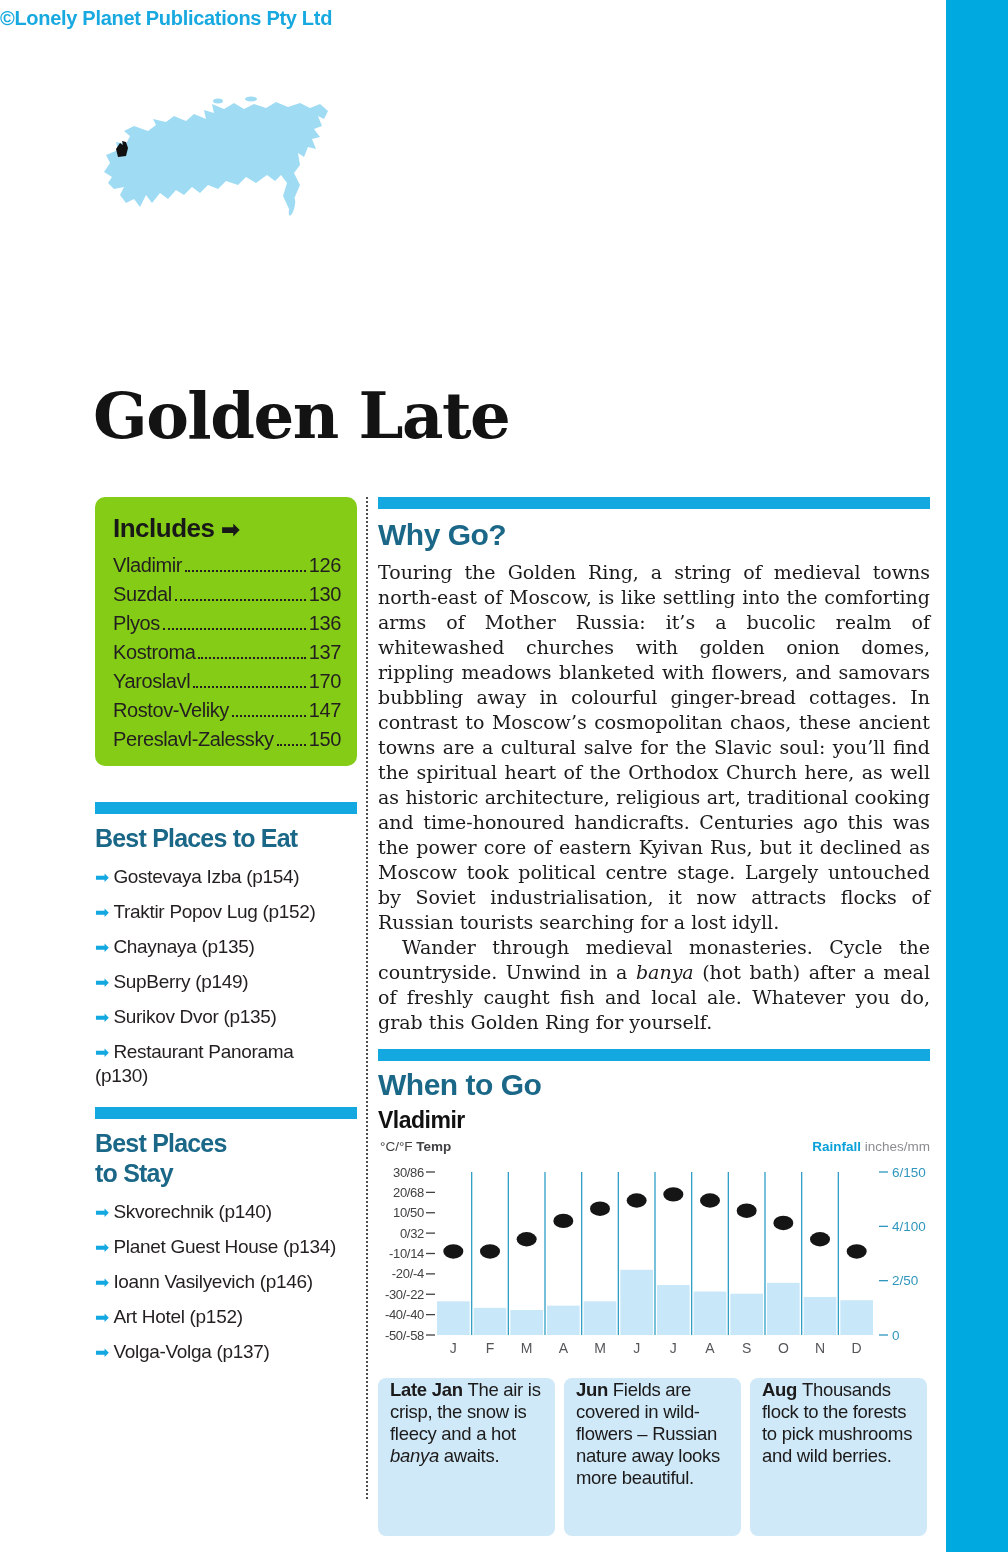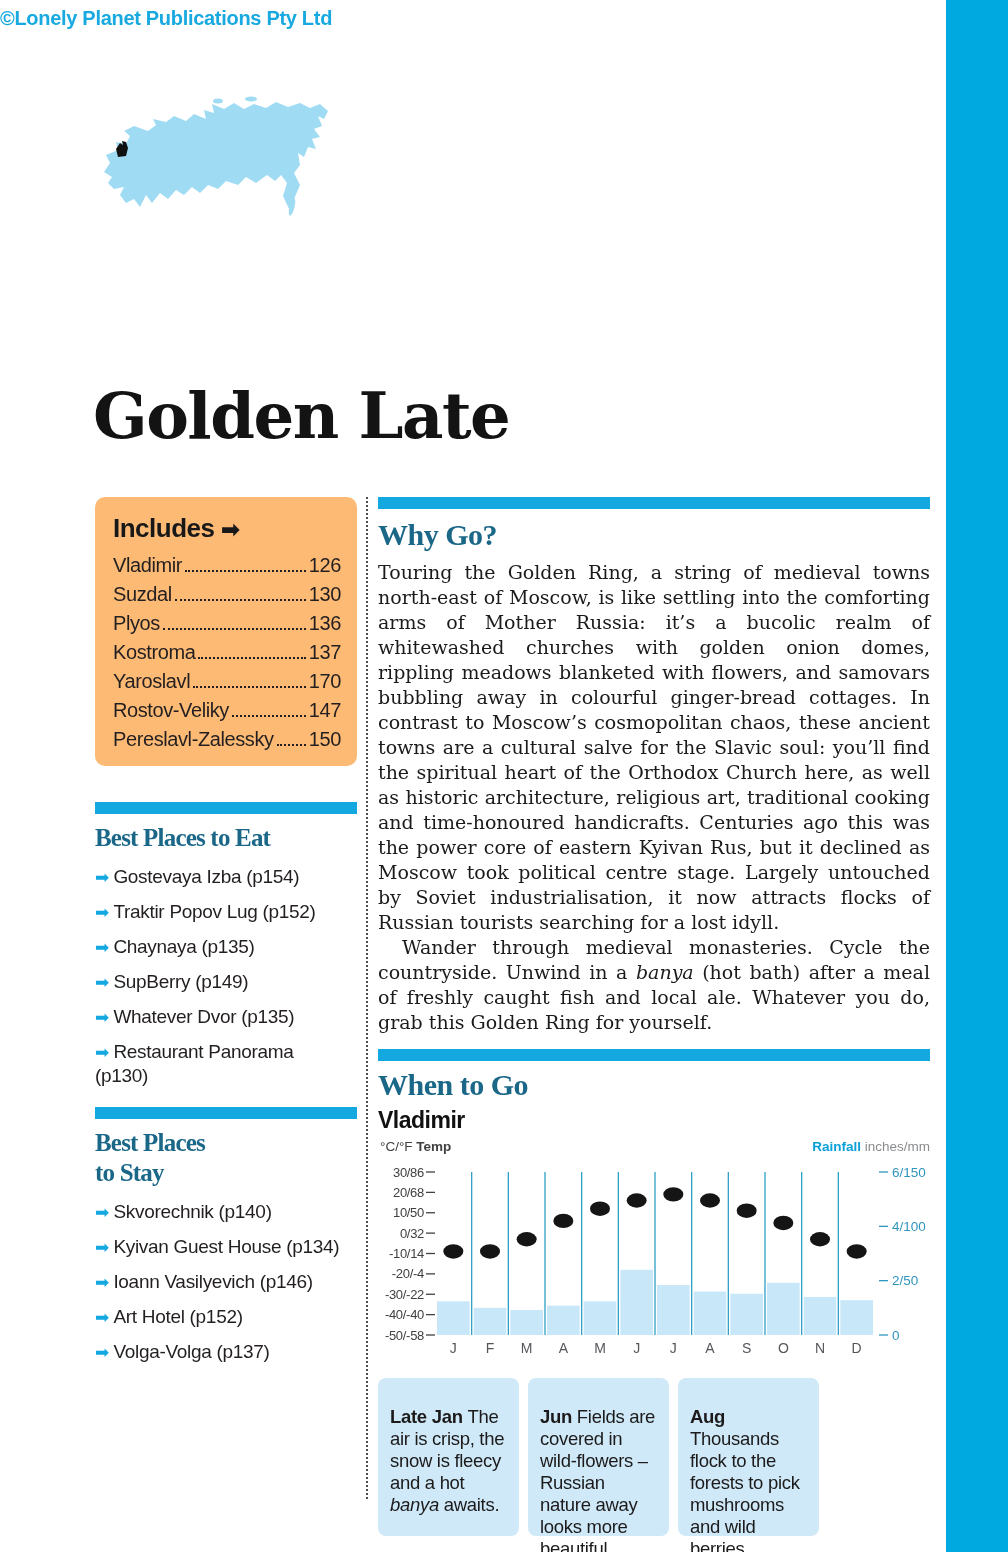--- a/index.html
+++ b/index.html
@@ -15,29 +15,29 @@
   .map-wrap{position:absolute;left:96px;top:92px;width:234px;height:156px}
 
   .chapter-title{position:absolute;left:93px;top:378px;font-family:"DejaVu Serif","Liberation Serif",serif;
     font-weight:bold;font-size:64px;letter-spacing:-1.5px;color:#131313}
 
   .col-divider{position:absolute;left:366px;top:497px;height:1002px;width:0;border-left:2px dotted #4d4d4d}
 
   .leftcol{position:absolute;left:95px;top:497px;width:262px}
   .rightcol{position:absolute;left:378px;top:497px;width:552px}
 
-  .includes-box{background:#fdba74;border-radius:10px;padding:16px 16px 12px 18px;width:262px}
+  .includes-box{background:#84cc16;border-radius:10px;padding:16px 16px 12px 18px;width:262px}
   .includes-head{font-size:26px;font-weight:bold;color:#181818;letter-spacing:-0.5px;margin-bottom:7px}
   .includes-head .arr{font-size:22px}
   .inc-row{display:flex;align-items:baseline;font-size:20px;line-height:29px;letter-spacing:-0.4px}
   .inc-leader{flex:1;border-bottom:2px dotted #231f20;margin:0 3px 4px 3px;min-width:10px}
   .inc-page{white-space:nowrap}
 
   .cyanbar{height:12px;background:#14a8e1}
-  .h-serif{font-family:Liberation Serif, serif;font-weight:bold;color:#1a6788}
+  .h-serif{font-family:Liberation Sans, sans-serif;font-weight:bold;color:#1a6788}
   .best-head{font-size:25px;line-height:30px;letter-spacing:-0.8px;margin:9px 0 12px}
   .blist-item{font-size:19px;line-height:23px;letter-spacing:-0.3px;margin-bottom:11px;width:252px}
   .blist-item .arrow{color:#14a8e1;font-size:17px}
   .bar-eat{margin-top:36px}
   .bar-stay{margin-top:20px}
 
   .why-head{font-size:30px;line-height:38px;margin:7px 0 6px;letter-spacing:-0.5px}
   .body-serif{font-family:"DejaVu Serif","Liberation Serif",serif;font-size:19px;line-height:25px;
     text-align:justify;color:#1c1a1a}
   .para2{text-indent:24px}
@@ -53,21 +53,21 @@
   .ltick{font-size:13px;fill:#414042;letter-spacing:-0.3px}
   .rtick{font-size:13.5px;fill:#2f96bd}
   .month{font-size:14px;fill:#55565a}
   .tickline{stroke:#414042;stroke-width:1.3}
   .rtickline{stroke:#2f96bd;stroke-width:1.3}
   .sep{stroke:#2f9fc6;stroke-width:1.3}
   .rainbar{fill:#c8e7f8}
   .dot{fill:#151515}
 
   .callouts{display:flex;gap:9px;margin-top:8px}
-  .callout{background:#cfe9f8;border-radius:8px;padding:28px 12px;width:141px;height:158px;
+  .callout{background:#cfe9f8;border-radius:8px;padding:1px 12px;width:177px;height:158px;
     font-size:18.5px;line-height:22px;letter-spacing:-0.3px;color:#1c1a1a}
 </style>
 </head>
 <body>
 
 <div class="page">
 
   <div class="right-edge-bar"></div>
 
   <div class="copyright">©Lonely Planet Publications Pty Ltd</div>
@@ -133,32 +133,32 @@
         </div>
     </div>
 
     <div class="cyanbar bar-eat"></div>
     <div class="h-serif best-head">Best Places to Eat</div>
     <div>
         <div class="blist-item"><span class="arrow">➡ </span><span>Gostevaya Izba (p154)</span></div>
         <div class="blist-item"><span class="arrow">➡ </span><span>Traktir Popov Lug (p152)</span></div>
         <div class="blist-item"><span class="arrow">➡ </span><span>Chaynaya (p135)</span></div>
         <div class="blist-item"><span class="arrow">➡ </span><span>SupBerry (p149)</span></div>
-        <div class="blist-item"><span class="arrow">➡ </span><span>Whatever Dvor (p135)</span></div>
+        <div class="blist-item"><span class="arrow">➡ </span><span>Surikov Dvor (p135)</span></div>
         <div class="blist-item"><span class="arrow">➡ </span><span>Restaurant Panorama (p130)</span></div>
       </div>
 
     <div class="cyanbar bar-stay"></div>
     <div class="h-serif best-head">
       <span>Best Places</span><br>
       <span>to Stay</span>
     </div>
     <div>
         <div class="blist-item"><span class="arrow">➡ </span><span>Skvorechnik (p140)</span></div>
-        <div class="blist-item"><span class="arrow">➡ </span><span>Kyivan Guest House (p134)</span></div>
+        <div class="blist-item"><span class="arrow">➡ </span><span>Planet Guest House (p134)</span></div>
         <div class="blist-item"><span class="arrow">➡ </span><span>Ioann Vasilyevich (p146)</span></div>
         <div class="blist-item"><span class="arrow">➡ </span><span>Art Hotel (p152)</span></div>
         <div class="blist-item"><span class="arrow">➡ </span><span>Volga-Volga (p137)</span></div>
       </div>
 
   </div>
 
   <div class="rightcol">
 
     <div class="cyanbar"></div>

